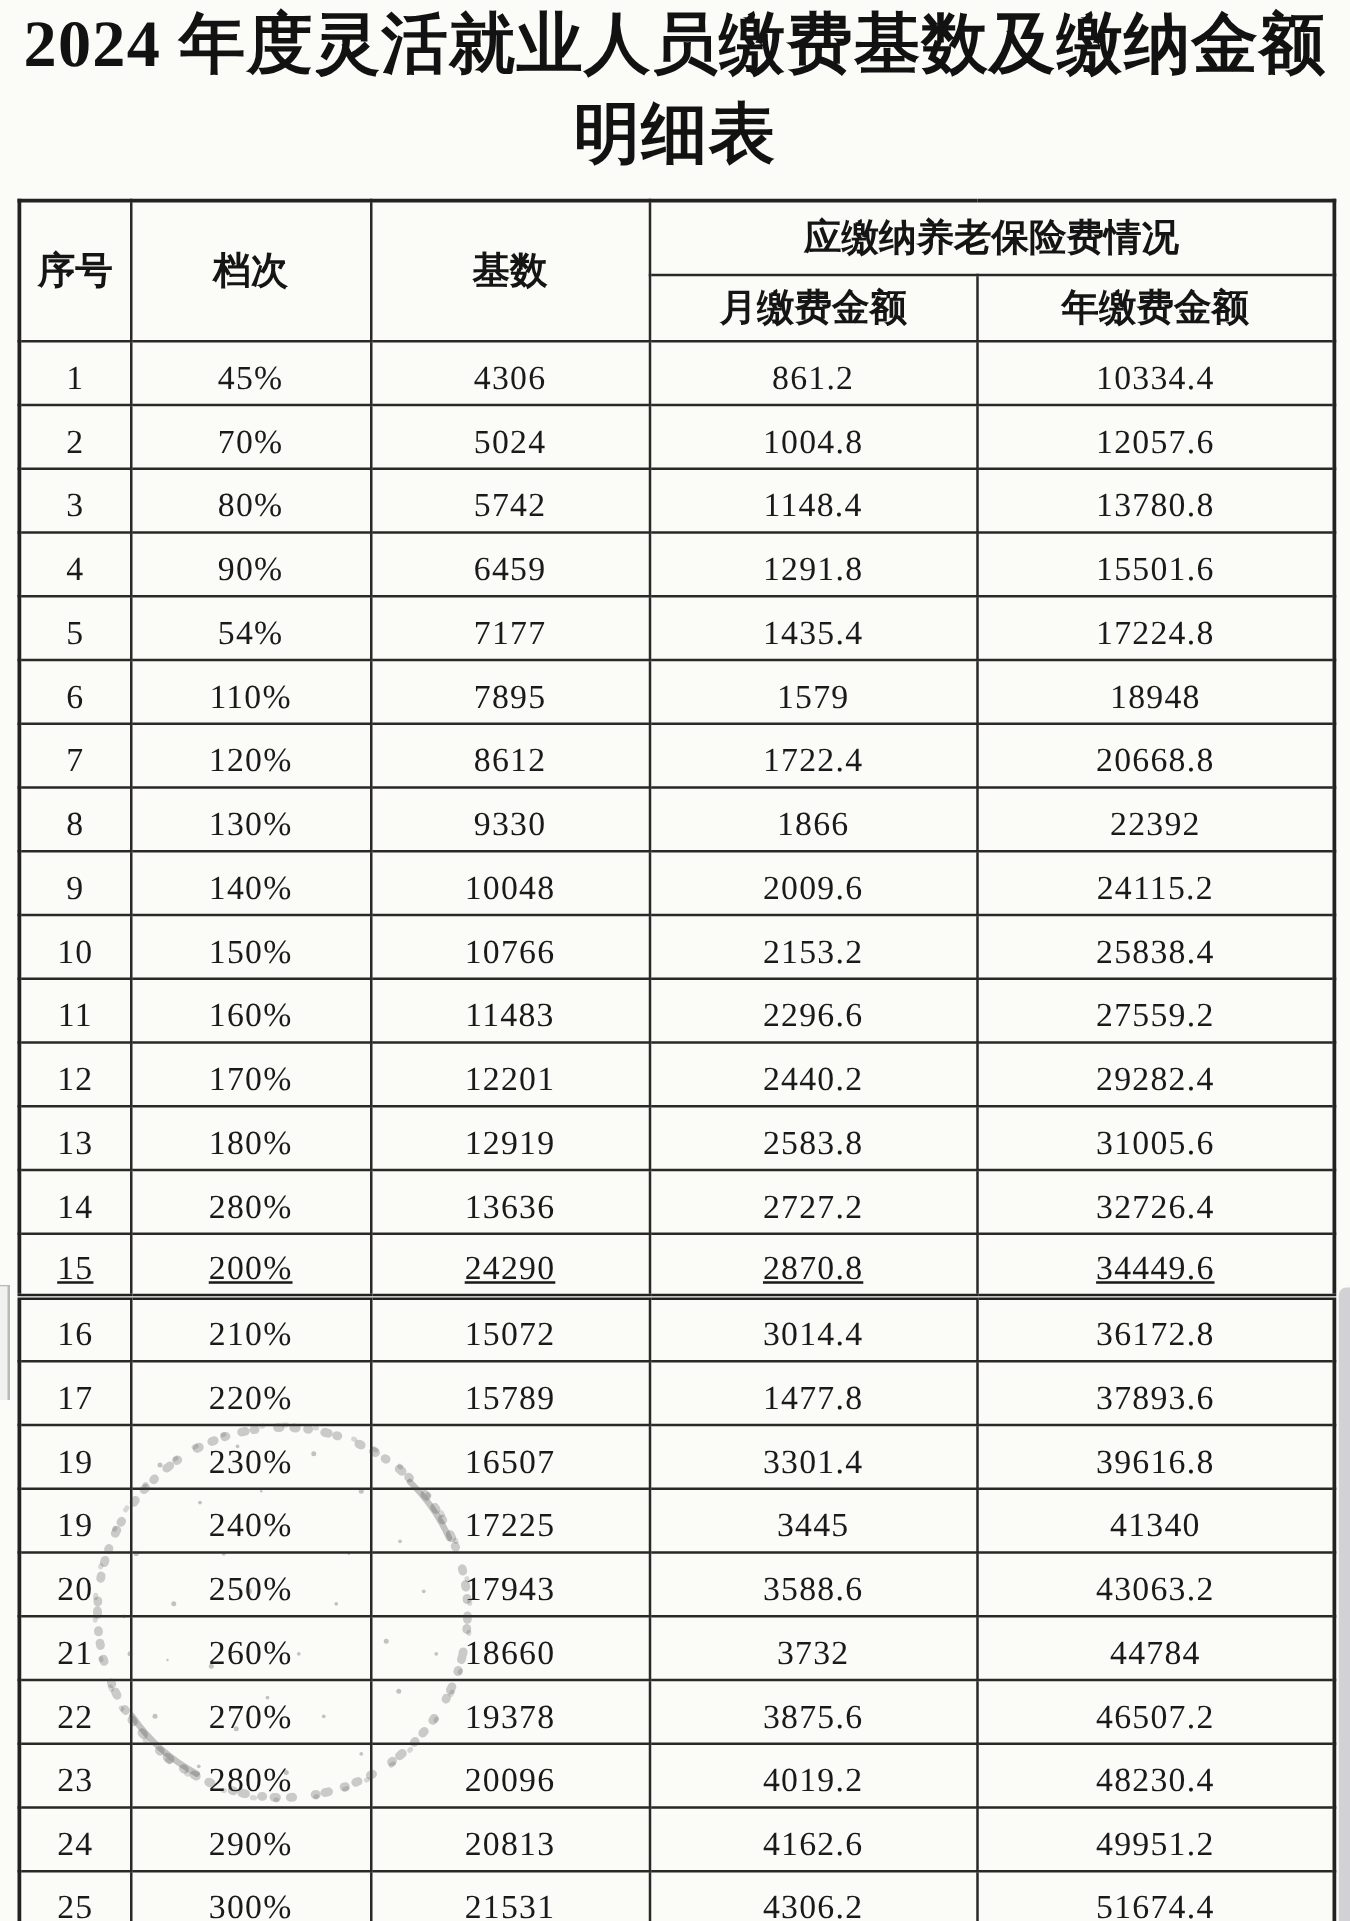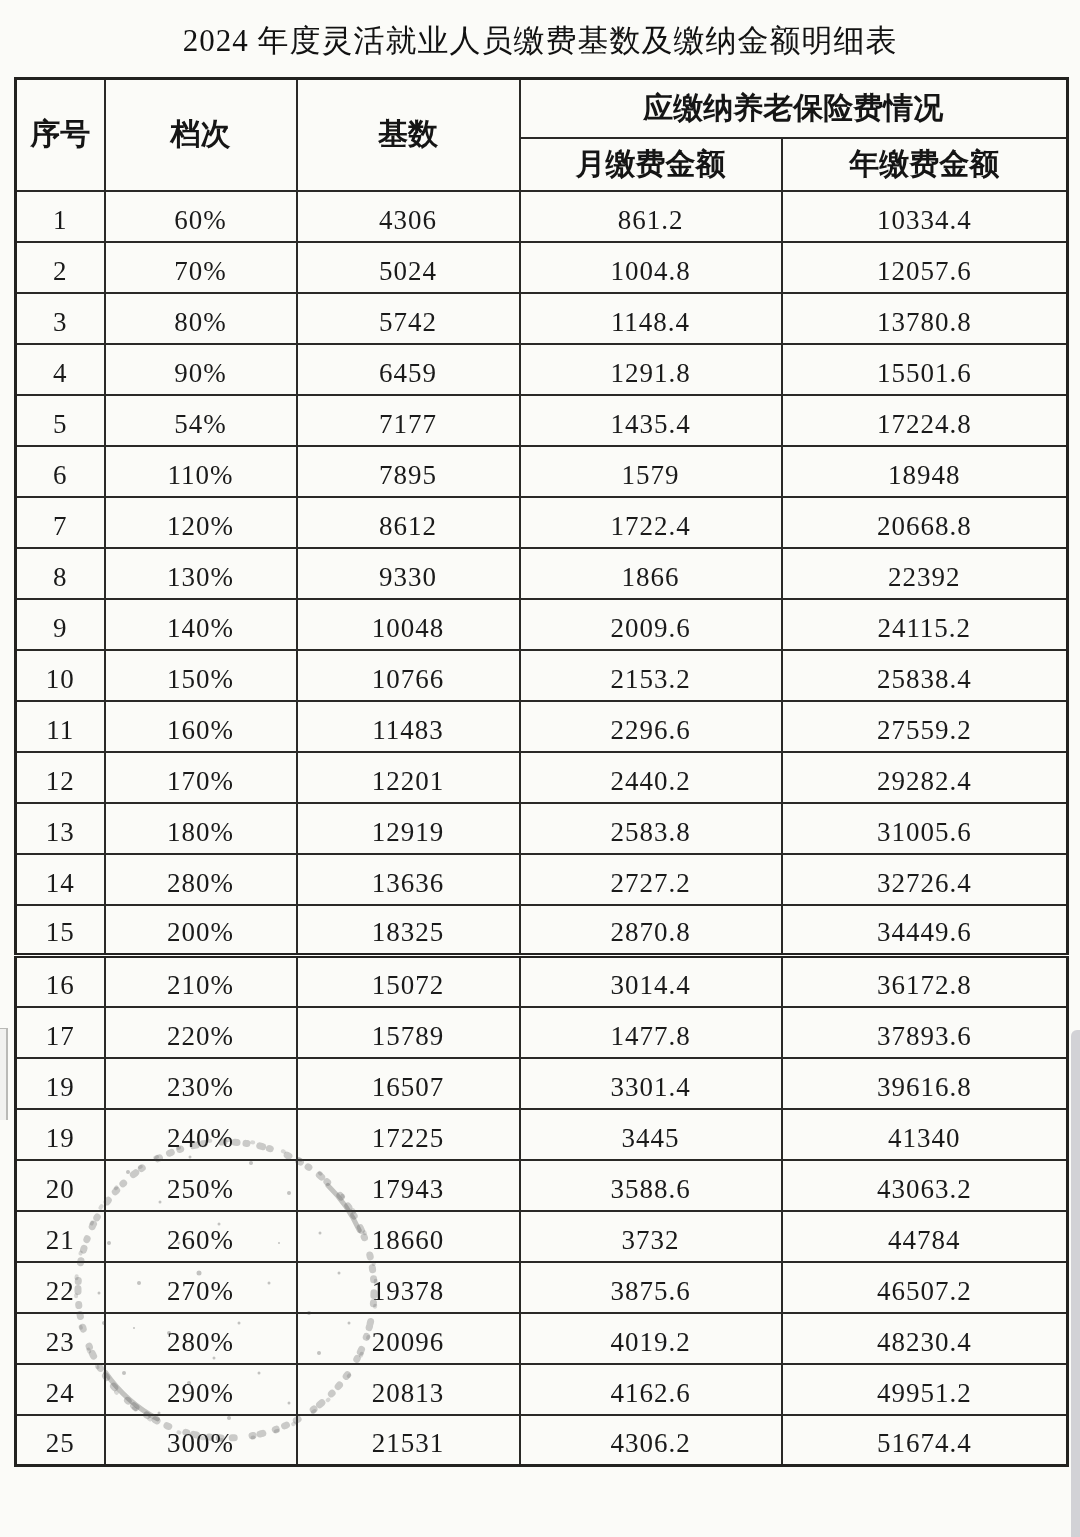--- a/index.html
+++ b/index.html
@@ -5,24 +5,24 @@
   * { margin:0; padding:0; box-sizing:border-box; }
   html, body { width:1080px; height:1537px; }
   body {
     background:#fbfbf8;
     color:#1c1c1c;
     font-family:"Liberation Serif","DejaVu Serif",serif;
     position:relative;
     overflow:hidden;
   }
   .title {
-    padding-top:20px;
+    padding-top:0;
     text-align:center;
-    font-size:31px;
-    font-weight:400;
+    font-size:53px;
+    font-weight:700;
     color:#121212;
     letter-spacing:1px;
   }
   .unit-label {
     margin-top:36px;
     text-align:right;
     padding-right:96px;
     font-size:27px;
     font-weight:600;
     color:#161616;
@@ -50,21 +50,21 @@
   .sheet tbody tr { height:51px; }
   .sheet td {
     font-size:27px;
     vertical-align:bottom;
     padding-bottom:7px;
     line-height:1;
     color:#1a1a1a;
     letter-spacing:1px;
   }
   
-  .sheet tbody tr:nth-child(15) td { border-bottom:5px double #232220; }
+  .sheet tbody tr:nth-child(15) td { border-bottom:5px double #232220;text-decoration:underline; }
   
   .page-edge-shadow {
     position:absolute;
     right:0; top:1030;
     top:1030px;
     width:9px; height:507px;
     background:#d2d2d6;
     border-top-left-radius:6px;
   }
   .page-seam-notch {
@@ -107,21 +107,21 @@
         <th colspan="2">应缴纳养老保险费情况</th>
       </tr>
       <tr class="h2">
         <th>月缴费金额</th>
         <th>年缴费金额</th>
       </tr>
     </thead>
     <tbody>
   <tr>
     <td>1</td>
-    <td>60%</td>
+    <td>45%</td>
     <td>4306</td>
     <td>861.2</td>
     <td>10334.4</td>
   </tr>
 
   <tr>
     <td>2</td>
     <td>70%</td>
     <td>5024</td>
     <td>1004.8</td>
@@ -220,21 +220,21 @@
     <td>14</td>
     <td>280%</td>
     <td>13636</td>
     <td>2727.2</td>
     <td>32726.4</td>
   </tr>
 
   <tr>
     <td>15</td>
     <td>200%</td>
-    <td>18325</td>
+    <td>24290</td>
     <td>2870.8</td>
     <td>34449.6</td>
   </tr>
 
   <tr>
     <td>16</td>
     <td>210%</td>
     <td>15072</td>
     <td>3014.4</td>
     <td>36172.8</td>

